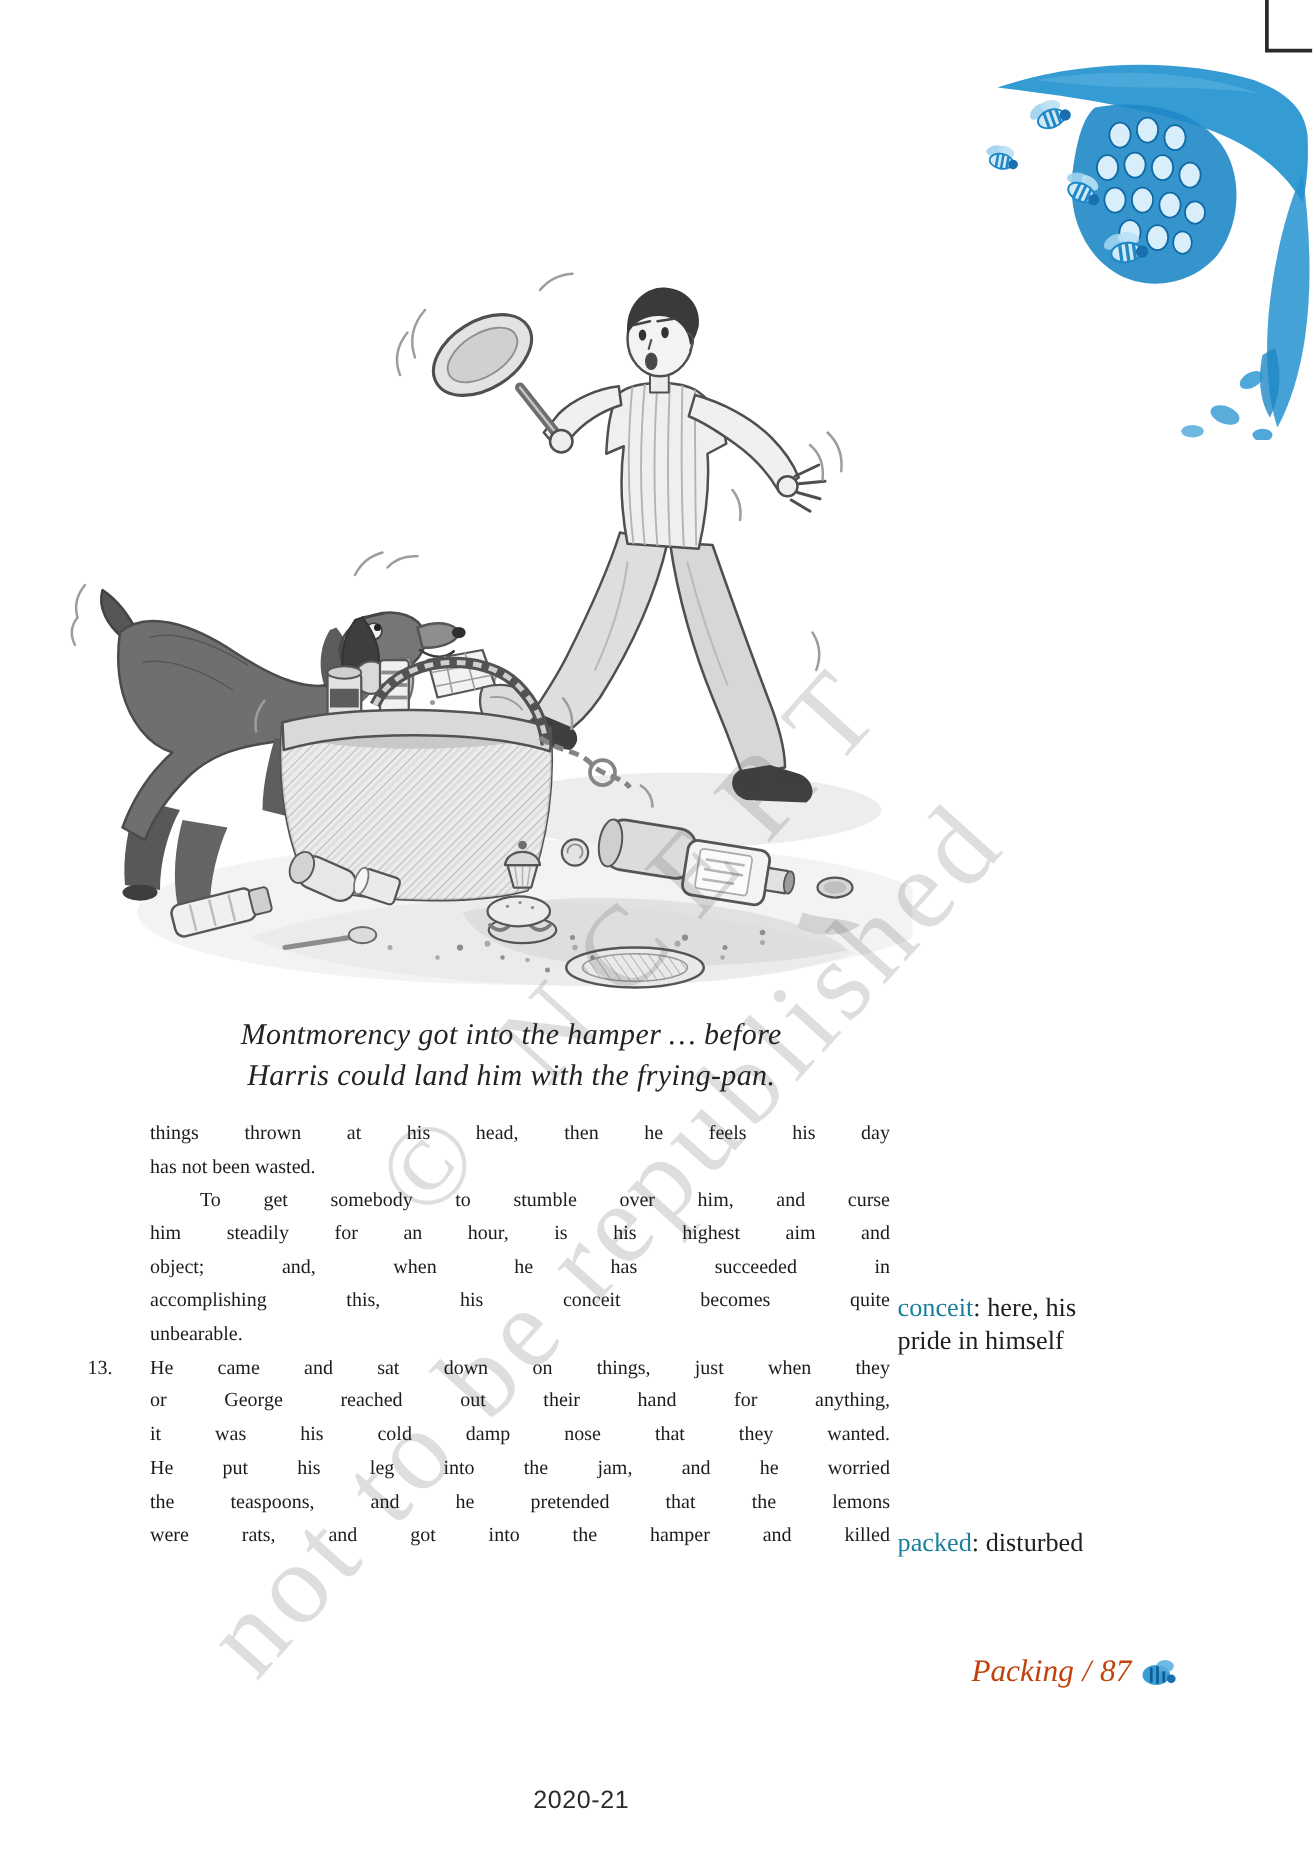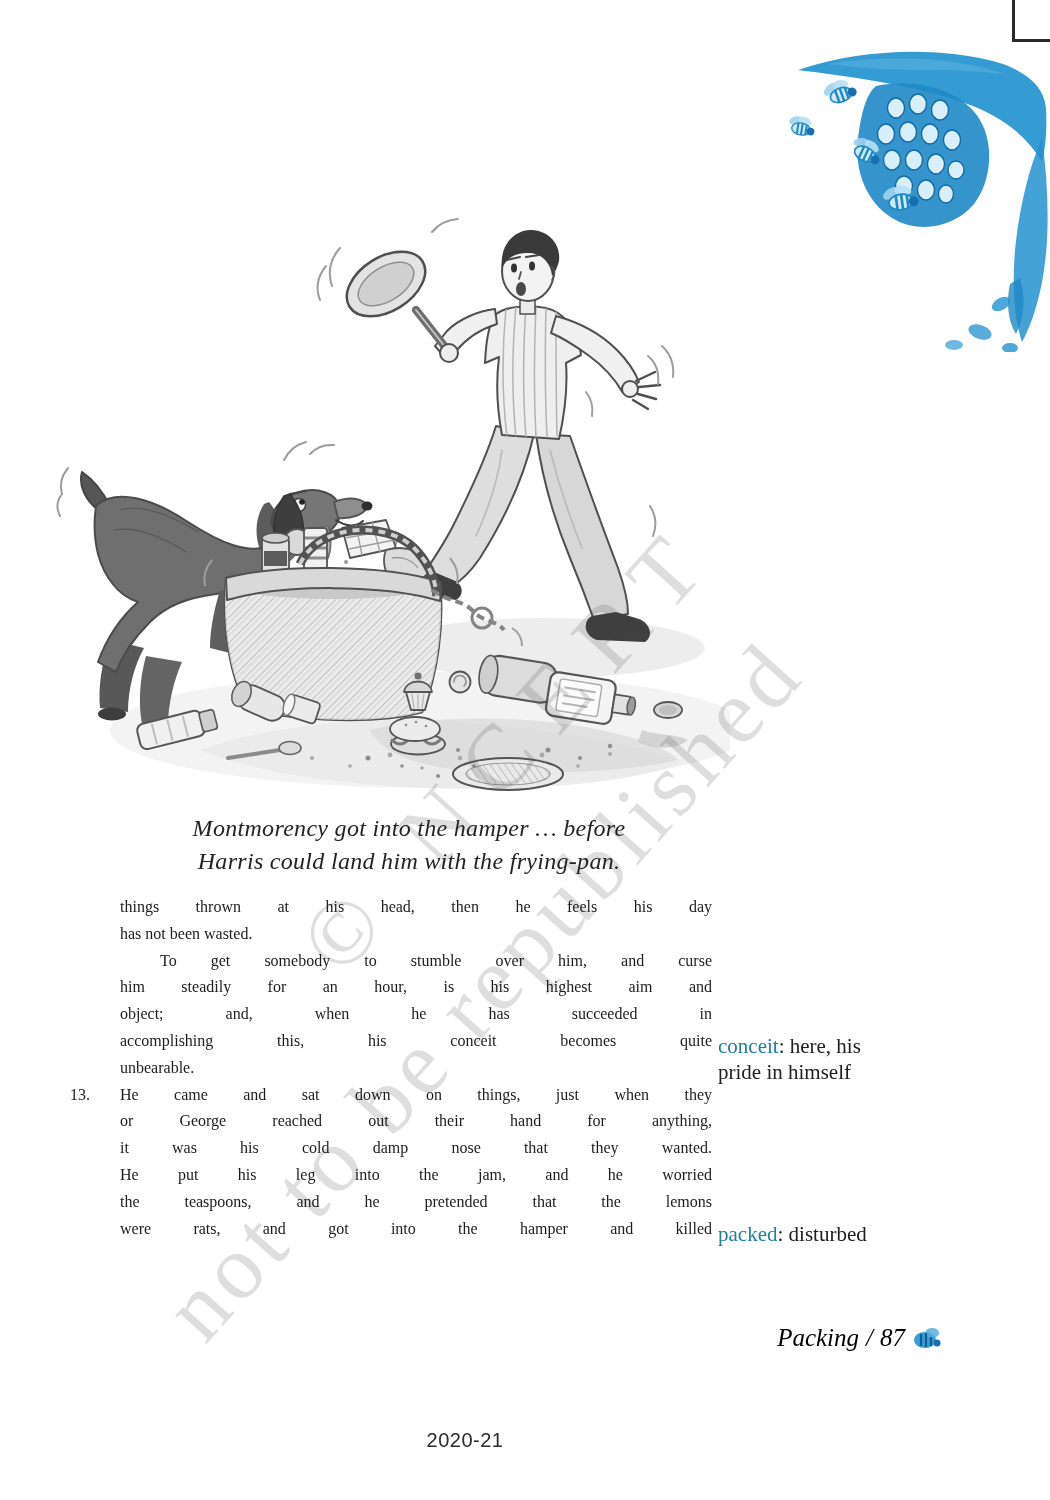--- a/index.html
+++ b/index.html
@@ -39,21 +39,21 @@
 
   .mnote {
     position:absolute; left:718px; width:182px; z-index:4;
     font-size:21px; line-height:25.5px; color:#202020;
   }
   .mnote .term { color:#1b7f9e; }
 
   .footer {
     position:absolute; top:1324px; right:108px; z-index:4;
     display:flex; align-items:center; gap:7px;
-    font-style:italic; font-size:25px; color:#000000;
+    font-style:italic; font-size:25px; color:#c2410c;
   }
   .year {
     position:absolute; top:1429px; left:0; width:930px; text-align:center;
     font-family:"Liberation Sans", sans-serif; font-size:20px; color:#2b2b2b;
     letter-spacing:0.5px; z-index:4;
   }
 </style>
 </head>
 <body>
 

